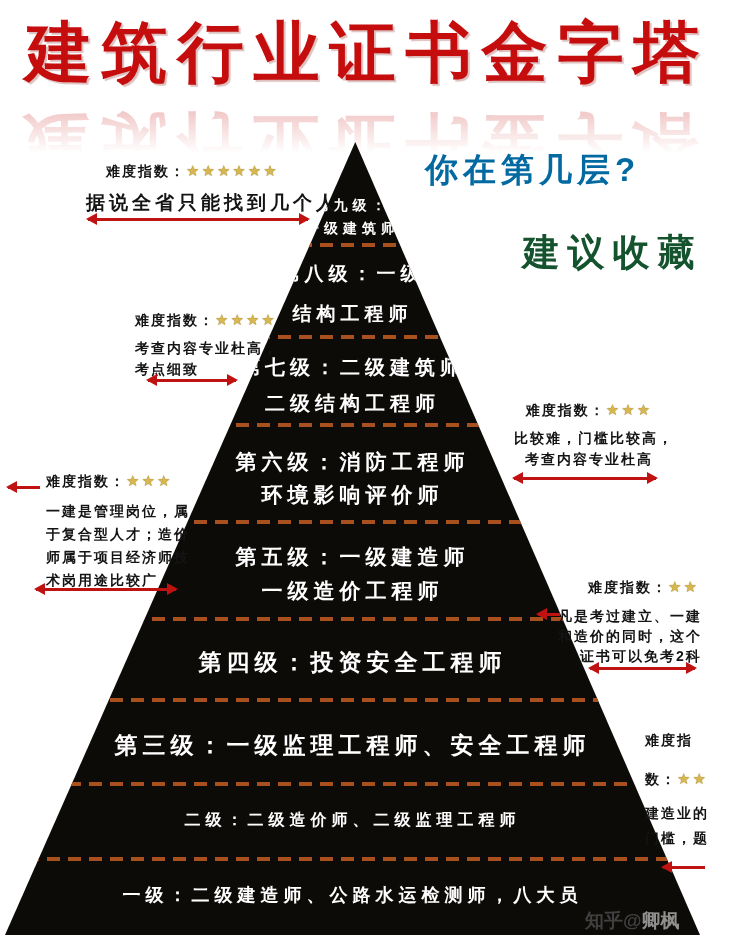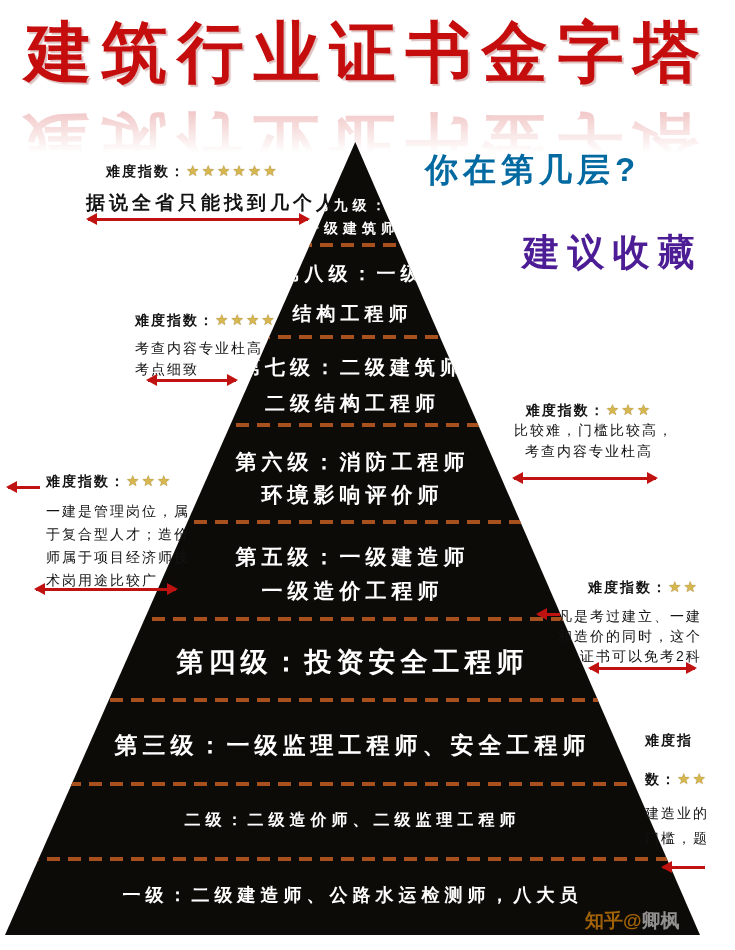--- a/index.html
+++ b/index.html
@@ -19,49 +19,49 @@
     white-space:nowrap;transform:scaleY(-1);opacity:.30;
     -webkit-mask-image:linear-gradient(to top,rgba(0,0,0,.9) 5%,transparent 60%);
     mask-image:linear-gradient(to top,rgba(0,0,0,.9) 5%,transparent 60%);
   }
   .sub-question{
     position:absolute;left:425px;top:148px;width:250px;text-align:left;
     font-size:33px;font-weight:900;color:#0369a1;letter-spacing:5px;white-space:nowrap;
   }
   .sub-cta{
     position:absolute;left:515px;top:228px;width:195px;text-align:center;
-    font-size:37px;font-weight:900;color:#4c1d95;letter-spacing:8px;white-space:nowrap;
+    font-size:37px;font-weight:900;color:#14532d;letter-spacing:8px;white-space:nowrap;
   }
   
   .pyramid{
     position:absolute;left:5px;top:142px;width:695px;height:793px;background:#0d0b08;
     clip-path:polygon(50.4% 0%,100% 100%,0% 100%);
   }
   .divider{
     position:absolute;left:0;width:100%;height:4px;
     background:repeating-linear-gradient(90deg,#a8501e 0 13px,transparent 13px 21px);
   }
   .level{position:absolute;left:0;width:100%;text-align:center;color:#ffffff;font-weight:bold;white-space:nowrap;}
   .level div{letter-spacing:5px;}
   
   .ann{position:absolute;color:#141414;}
   .ann .lbl{font-weight:900;font-size:14px;letter-spacing:2px;white-space:nowrap;}
   .stars{color:#d7b74f;font-size:15px;letter-spacing:2px;text-shadow:0 0 1px #7a5c10;font-weight:normal;}
   .ann .big{font-weight:700;font-size:19px;letter-spacing:4px;white-space:nowrap;text-align:center;}
-  .ann .line{font-weight:400;font-size:14px;letter-spacing:2px;line-height:21px;white-space:nowrap;}
+  .ann .line{font-weight:700;font-size:14px;letter-spacing:2px;line-height:21px;white-space:nowrap;}
   
   .arrow{position:absolute;height:3px;background:#c11212;}
   .arrow::before{content:"";position:absolute;left:-2px;top:-5px;
     border-top:6px solid transparent;border-bottom:6px solid transparent;border-right:11px solid #c11212;}
   .arrow::after{content:"";position:absolute;right:-2px;top:-5px;
     border-top:6px solid transparent;border-bottom:6px solid transparent;border-left:11px solid #c11212;}
   .arrow.left-only::after{display:none;}
   
   .watermark{position:absolute;left:585px;top:908px;font-size:19px;font-weight:bold;white-space:nowrap;}
-  .watermark .wm-prefix{color:#a16207;}
+  .watermark .wm-prefix{color:#404040;}
   .watermark .wm-handle{color:rgba(255,255,255,0.55);}
 </style>
 </head>
 <body>
 
 <div id="canvas">
 
   <div class="main-title">建筑行业证书金字塔</div>
   <div class="title-reflection">建筑行业证书金字塔</div>
 
@@ -92,21 +92,21 @@
       <div>二级结构工程师</div>
     </div>
     <div class="level" style="top:303px;font-size:21px;line-height:33px">
       <div>第六级：消防工程师</div>
       <div>环境影响评价师</div>
     </div>
     <div class="level" style="top:398px;font-size:21px;line-height:34px">
       <div>第五级：一级建造师</div>
       <div>一级造价工程师</div>
     </div>
-    <div class="level" style="top:506px;font-size:27px;line-height:28px">
+    <div class="level" style="top:506px;font-size:23px;line-height:28px">
       <div>第四级：投资安全工程师</div>
     </div>
     <div class="level" style="top:589px;font-size:23px;line-height:28px">
       <div>第三级：一级监理工程师、安全工程师</div>
     </div>
     <div class="level" style="top:664px;font-size:16px;line-height:28px">
       <div>二级：二级造价师、二级监理工程师</div>
     </div>
     <div class="level" style="top:740px;font-size:18px;line-height:27px;letter-spacing:3px">
       <div>一级：二级建造师、公路水运检测师，八大员</div>
@@ -139,21 +139,21 @@
     <div class="line" style="line-height:23px">师属于项目经济师技</div>
     <div class="line" style="line-height:23px">术岗用途比较广</div>
   </div>
   <div class="arrow left-only" style="left:8px;top:486px;width:32px"></div>
   <div class="arrow" style="left:36px;top:588px;width:140px"></div>
 
   <div class="ann" style="left:514px;top:401px;width:150px;text-align:center">
     <div class="lbl">
       <span>难度指数：</span><span class="stars">★★★</span>
     </div>
-    <div class="line" style="">比较难，门槛比较高，</div>
+    <div class="line" style="margin-top:8px">比较难，门槛比较高，</div>
     <div class="line">考查内容专业杜高</div>
   </div>
   <div class="arrow" style="left:514px;top:477px;width:142px"></div>
 
   <div class="ann" style="left:558px;top:578px;width:140px">
     <div class="lbl" style="padding-left:30px">
       <span>难度指数：</span><span class="stars">★★</span>
     </div>
     <div class="line" style="margin-top:9px;line-height:20px">凡是考过建立、一建</div>
     <div class="line" style="line-height:20px">和造价的同时，这个</div>

